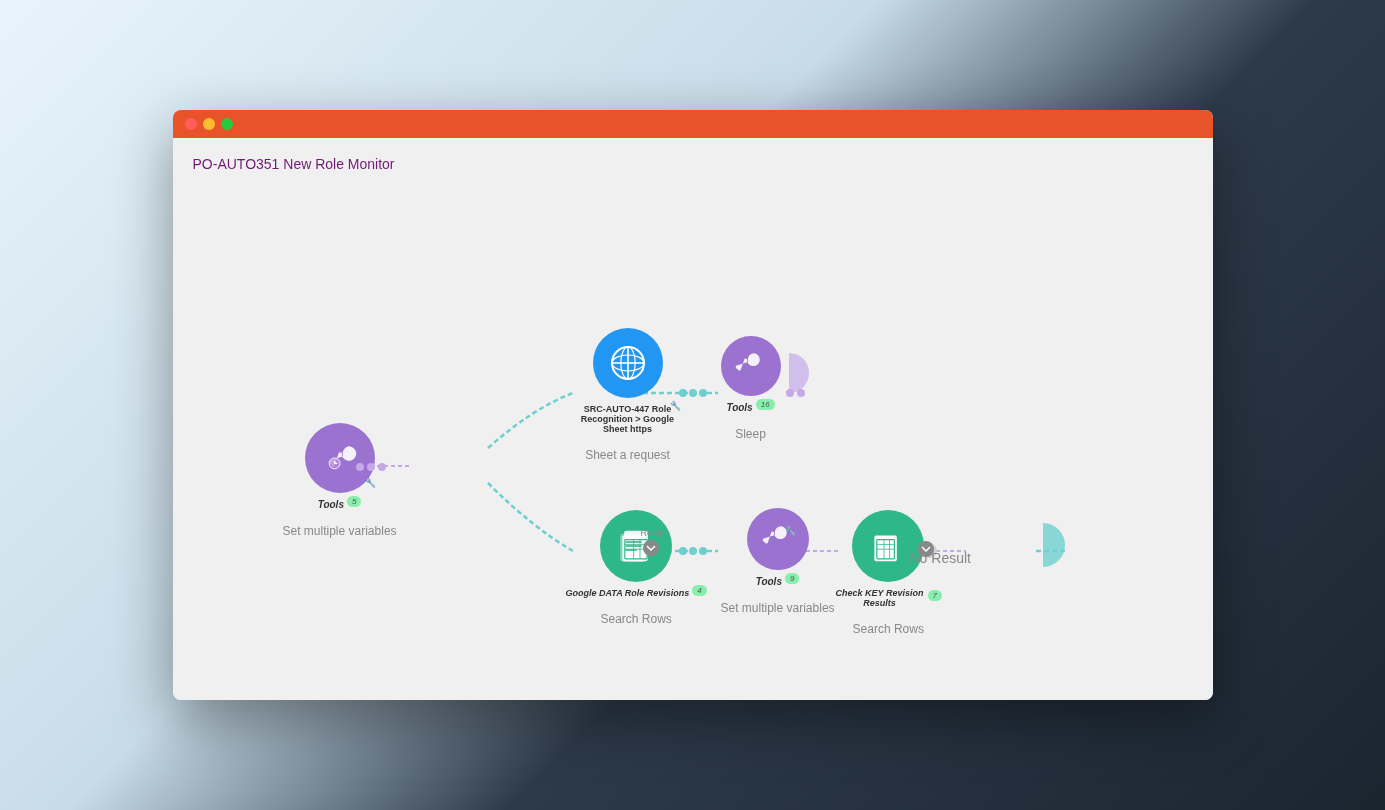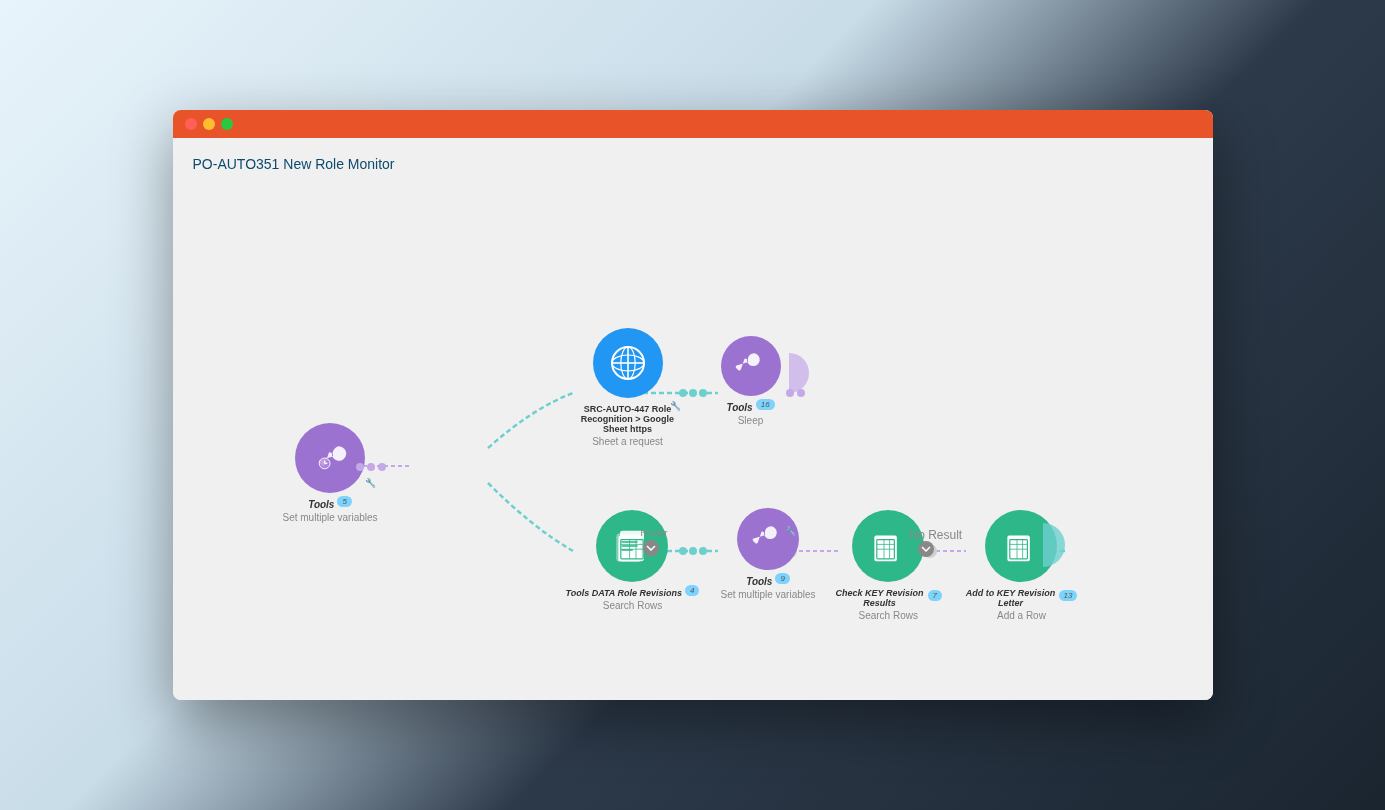--- a/index.html
+++ b/index.html
@@ -44,21 +44,21 @@
       flex: 1;
       background: #f0f0f0;
       position: relative;
       overflow: hidden;
     }
     .page-title {
       position: absolute;
       top: 18px;
       left: 20px;
       font-size: 14px;
-      color: #0c4a6e;
+      color: #701a75;
       font-weight: 400;
     }
     
     .node {
       position: absolute;
       display: flex;
       flex-direction: column;
       align-items: center;
       cursor: pointer;
     }
@@ -71,28 +71,28 @@
     }
     .node-label {
       margin-top: 6px;
       font-size: 10px;
       color: #333;
       text-align: center;
       font-weight: 600;
       white-space: nowrap;
     }
     .node-sublabel {
-      font-size: 10px;
+      font-size: 12px;
       color: #888;
       text-align: left;
-      margin-top: 2px;
+      margin-top: 14px;
       white-space: nowrap;
     }
     .node-badge {
-      background: #7dd3fc;
+      background: #86efac;
       border-radius: 8px;
       font-size: 8px;
       padding: 1px 5px;
       color: #555;
       margin-left: 3px;
       display: inline-block;
     }
     .label-row {
       display: flex;
       align-items: center;
@@ -239,21 +239,21 @@
           <line x1="12" y1="30" x2="26" y2="30" stroke="#2eb88a" stroke-width="2"></line>
 
           <rect x="11" y="17" width="28" height="24" rx="1" fill="none" stroke="#2eb88a" stroke-width="1.5"></rect>
           <line x1="11" y1="23" x2="39" y2="23" stroke="#2eb88a" stroke-width="1"></line>
           <line x1="11" y1="29" x2="39" y2="29" stroke="#2eb88a" stroke-width="1"></line>
           <line x1="22" y1="17" x2="22" y2="41" stroke="#2eb88a" stroke-width="1"></line>
           <line x1="30" y1="17" x2="30" y2="41" stroke="#2eb88a" stroke-width="1"></line>
         </svg>
       </div>
       <div class="label-row">
-        <span class="node-label" style="font-size:9px;">Tools DATA Role Revisions</span>
+        <span class="node-label" style="font-size:9px;">Google DATA Role Revisions</span>
         <span class="node-badge">4</span>
       </div>
       <div class="node-sublabel">Search Rows</div>
     </div>
 
     <div style="position:absolute; left:468px; top:390px; font-size:9px; color:#888;">Router</div>
     <div style="position:absolute; left:470px; top:402px; width:16px; height:16px; border-radius:50%; background:#888; display:flex;align-items:center;justify-content:center;">
       <svg width="10" height="6" viewBox="0 0 10 6">
           <path d="M1 1l4 4 4-4" stroke="white" stroke-width="1.5" fill="none"></path>
         </svg>
@@ -285,41 +285,24 @@
           <line x1="27" y1="17" x2="27" y2="41" stroke="#2eb88a" stroke-width="1"></line>
         </svg>
       </div>
       <div class="label-row">
         <span class="node-label" style="font-size:9px;max-width:90px;white-space:normal;text-align:center;">Check KEY Revision Results</span>
         <span class="node-badge">7</span>
       </div>
       <div class="node-sublabel">Search Rows</div>
     </div>
 
-    <div style="position:absolute; left:737px; top:390px; font-size:12px; color:#888;">No Result</div>
+    <div style="position:absolute; left:737px; top:412px; font-size:14px; color:#888;">No Result</div>
     <div style="position:absolute; left:745px; top:403px; width:16px; height:16px; border-radius:50%; background:#888; display:flex;align-items:center;justify-content:center;">
       <svg width="10" height="6" viewBox="0 0 10 6">
           <path d="M1 1l4 4 4-4" stroke="white" stroke-width="1.5" fill="none"></path>
         </svg>
     </div>
 
-    <div class="node" style="left:793px; top:372px;">
-      <div class="node-circle green-dark" style="width:72px;height:72px;">
-        <svg viewBox="0 0 50 50" width="40" height="40" fill="none">
-          <rect x="8" y="12" width="28" height="32" rx="2" fill="white"></rect>
-          <rect x="11" y="17" width="22" height="24" rx="1" fill="none" stroke="#2eb88a" stroke-width="1.5"></rect>
-          <line x1="11" y1="23" x2="33" y2="23" stroke="#2eb88a" stroke-width="1"></line>
-          <line x1="11" y1="29" x2="33" y2="29" stroke="#2eb88a" stroke-width="1"></line>
-          <line x1="20" y1="17" x2="20" y2="41" stroke="#2eb88a" stroke-width="1"></line>
-          <line x1="27" y1="17" x2="27" y2="41" stroke="#2eb88a" stroke-width="1"></line>
-        </svg>
-      </div>
-      <div class="label-row">
-        <span class="node-label" style="font-size:9px;max-width:90px;white-space:normal;text-align:center;">Add to KEY Revision Letter</span>
-        <span class="node-badge">13</span>
-      </div>
-      <div class="node-sublabel">Add a Row</div>
-    </div>
 
     <div style="position:absolute; left:870px; top:385px; width:22px; height:44px; background:#6ecfcf; border-radius:0 30px 30px 0; opacity:0.8;"></div>
 
   </div>
 </div>
 
 </body></html>

